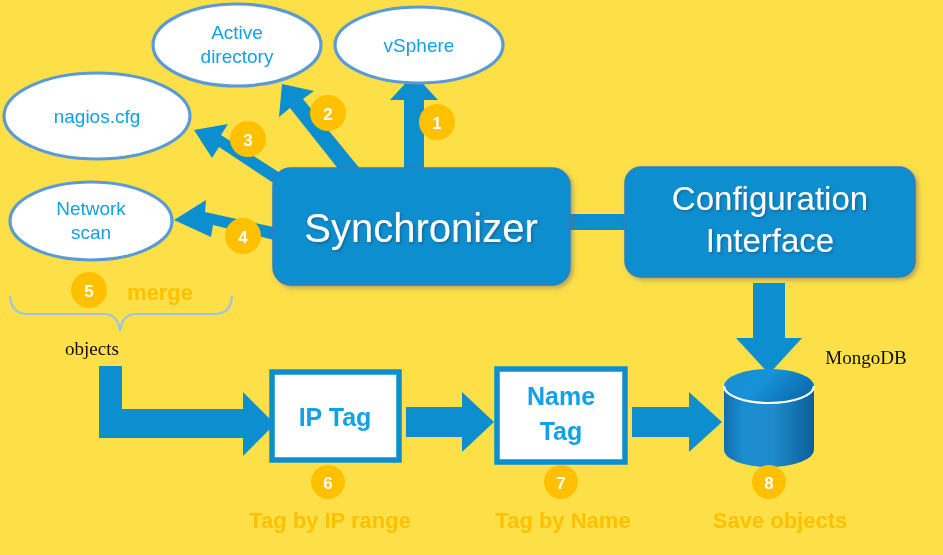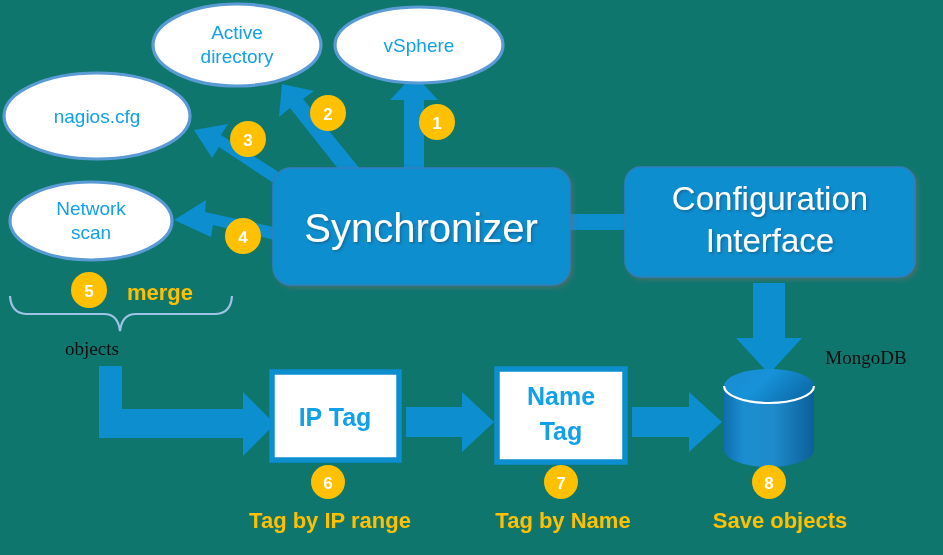--- a/index.html
+++ b/index.html
@@ -10,21 +10,21 @@
   body {
     width: 943px;
     height: 555px;
     overflow: hidden;
     font-family: "Liberation Sans", sans-serif;
   }
   #diagram-root {
     position: relative;
     width: 943px;
     height: 555px;
-    background: #0f766e;
+    background: #fde047;
   }
   svg#diagram-svg {
     position: absolute;
     top: 0;
     left: 0;
     width: 943px;
     height: 555px;
   }
   .node-ellipse {
     fill: #ffffff;

